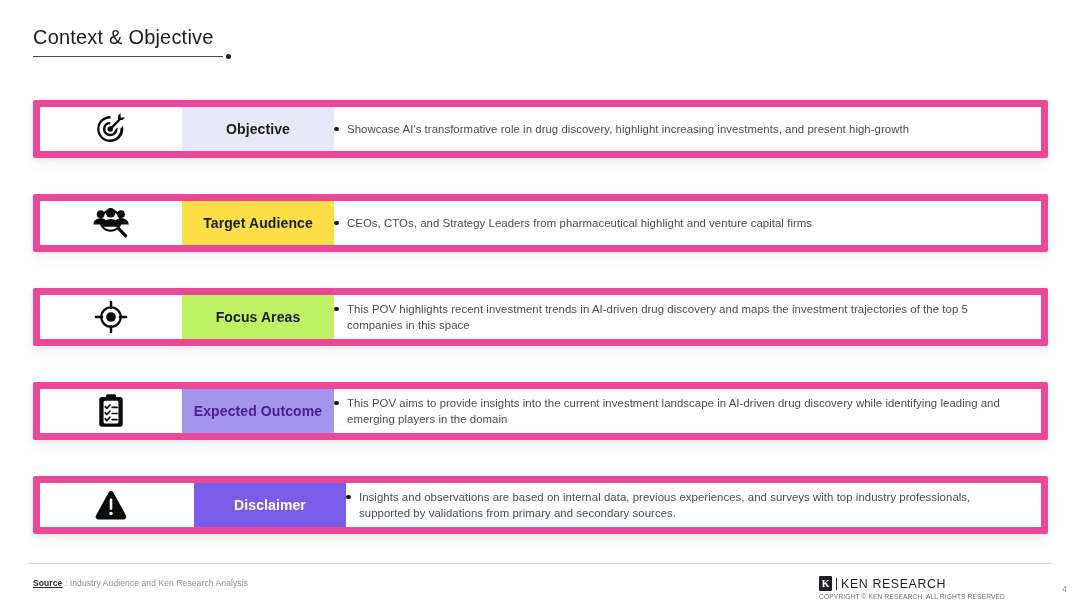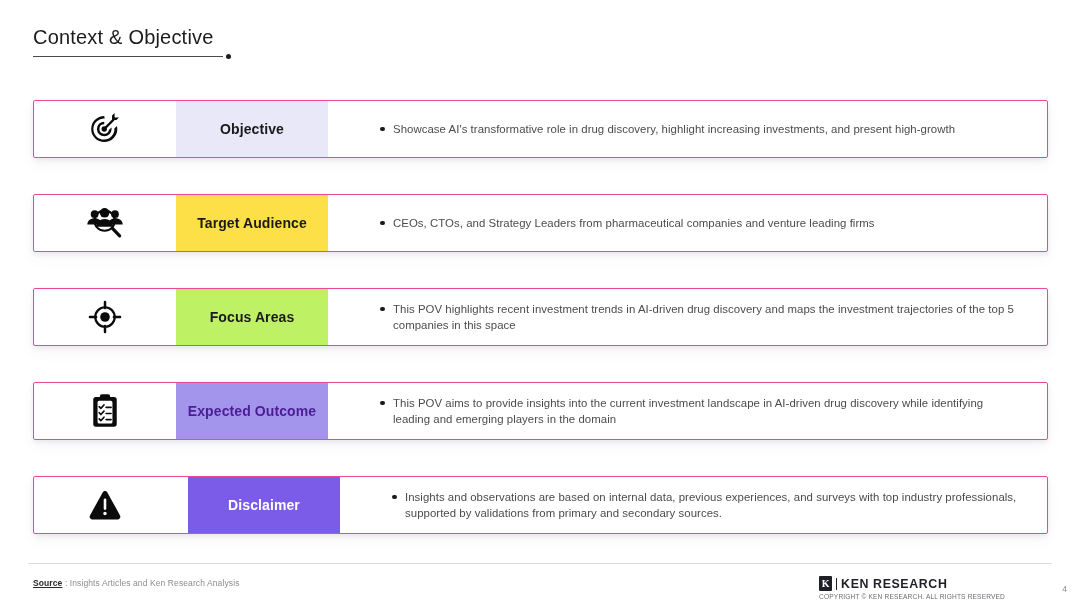--- a/index.html
+++ b/index.html
@@ -35,21 +35,21 @@
     display:flex;align-items:stretch;
   }
   .row + .row{margin-top:36px;}
 
   .card{
     position:relative;
     margin-left:33px;
     width:1015px;
     height:58px;
     background:#ffffff;
-    border:1px solid #ec4899;
+    border:7px solid #ec4899;
     border-radius:2px;
     box-shadow:0 2px 5px rgba(70,70,100,.09), 0 6px 14px rgba(70,70,100,.05);
     display:flex;align-items:stretch;
     box-sizing:border-box;
   }
 
   .icon-cell{
     width:142px;
     display:flex;align-items:center;justify-content:center;
     flex:0 0 142px;
@@ -60,21 +60,21 @@
     width:152px;flex:0 0 152px;
     display:flex;align-items:center;justify-content:center;
     font-size:14px;font-weight:700;letter-spacing:.1px;
     text-align:center;
     align-self:stretch;
   }
 
   .desc-cell{
     flex:1 1 auto;
     display:flex;align-items:center;
-    padding-left:52px;padding-right:26px;
+    padding-right:26px;
   }
   .bullet-line{
     position:relative;
     font-size:11.4px;
     line-height:16.4px;
     color:#4b4b4b;
     letter-spacing:.05px;
     padding-left:13px;
   }
   .bullet-line::before{
@@ -101,21 +101,21 @@
   .brand-top{display:flex;align-items:center;gap:4px;}
   .brand-mark{
     width:13px;height:15px;background:#1f1f26;
     display:flex;align-items:center;justify-content:center;
     color:#fff;font-size:10px;font-weight:700;line-height:1;
     font-family:"Liberation Serif", serif;
     border-radius:1px;
   }
   .brand-sep{width:1px;height:12px;background:#1f1f26;}
   .brand-name{
-    font-size:12.4px;font-weight:700;color:#1f1f26;letter-spacing:.6px;
+    font-size:12.4px;font-weight:400;color:#1f1f26;letter-spacing:.6px;
     white-space:nowrap;
   }
   .brand-copy{
     margin-top:2px;
     font-size:6.6px;color:#6d6d73;letter-spacing:.15px;white-space:nowrap;
   }
   .page-num{
     position:absolute;right:13px;top:584px;
     font-size:8.5px;color:#8a8a90;
   }
@@ -157,21 +157,21 @@
             <circle cx="39" cy="11.5" r="5" fill="#0b0b0b"></circle>
             <path d="M30 25c0-5.2 4.3-8.3 9.5-8.3S49 19.8 49 25z" fill="#0b0b0b"></path>
             <circle cx="25.5" cy="9.8" r="6.2" fill="#0b0b0b"></circle>
             <path d="M14.6 28c0-6.4 5.1-10.2 10.9-10.2S36.4 21.6 36.4 28z" fill="#0b0b0b"></path>
             <circle cx="25.5" cy="20" r="13.2" fill="none" stroke="#0b0b0b" stroke-width="2.6"></circle>
             <path d="M35.4 29.6 45 39.6" stroke="#0b0b0b" stroke-width="4.2" stroke-linecap="round"></path>
           </svg>
         </div>
         <div class="label-cell" style="background: #fde047; color: rgb(26, 26, 26);">Target Audience</div>
         <div class="desc-cell">
-          <div class="bullet-line">CEOs, CTOs, and Strategy Leaders from pharmaceutical companies and venture leading firms</div>
+          <div class="bullet-line">CEOs, CTOs, and Strategy Leaders from pharmaceutical highlight and venture capital firms</div>
         </div>
       </div>
     </div>
     <div class="row">
       <div class="card">
         <div class="icon-cell">
           <svg width="34" height="34" viewBox="0 0 44 44">
             <circle cx="22" cy="22" r="12.6" fill="none" stroke="#0b0b0b" stroke-width="2.8"></circle>
             <circle cx="22" cy="22" r="6.2" fill="#0b0b0b"></circle>
             <path d="M22 2.5v8M22 33.5v8M2.5 22h8M33.5 22h8" stroke="#0b0b0b" stroke-width="3.2" stroke-linecap="round"></path>
@@ -215,21 +215,21 @@
         <div class="desc-cell">
           <div class="bullet-line">Insights and observations are based on internal data, previous experiences, and surveys with top industry professionals, supported by validations from primary and secondary sources.</div>
         </div>
       </div>
     </div>
   </div>
 
 <div class="footer-rule"></div>
 
 <div class="source">
-  <b>Source</b><span> : </span><span>Insights Articles and Ken Research Analysis</span>
+  <b>Source</b><span> : </span><span>Industry Audience and Ken Research Analysis</span>
 </div>
 
 <div class="brand">
   <div class="brand-top">
     <span class="brand-mark">K</span>
     <span class="brand-sep"></span>
     <span class="brand-name">KEN RESEARCH</span>
   </div>
   <div class="brand-copy">COPYRIGHT © KEN RESEARCH. ALL RIGHTS RESERVED</div>
 </div>

